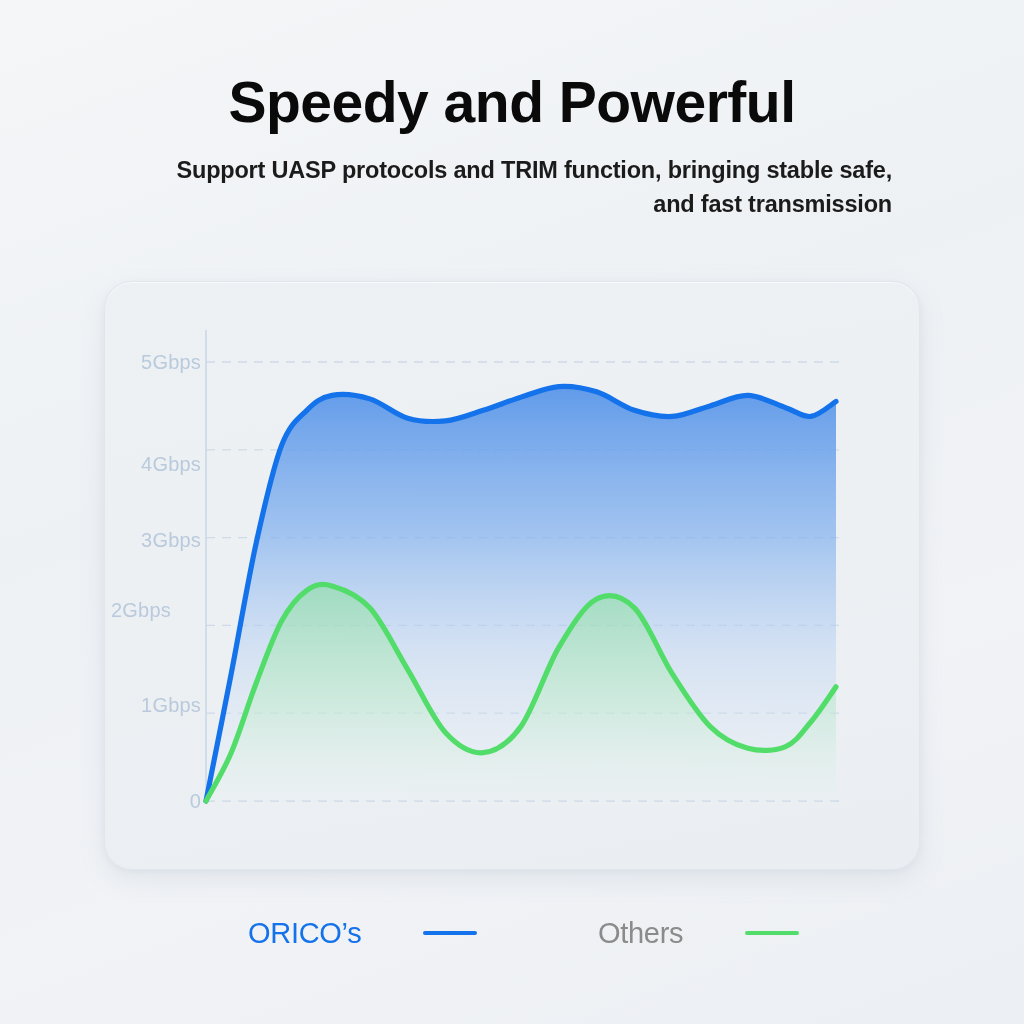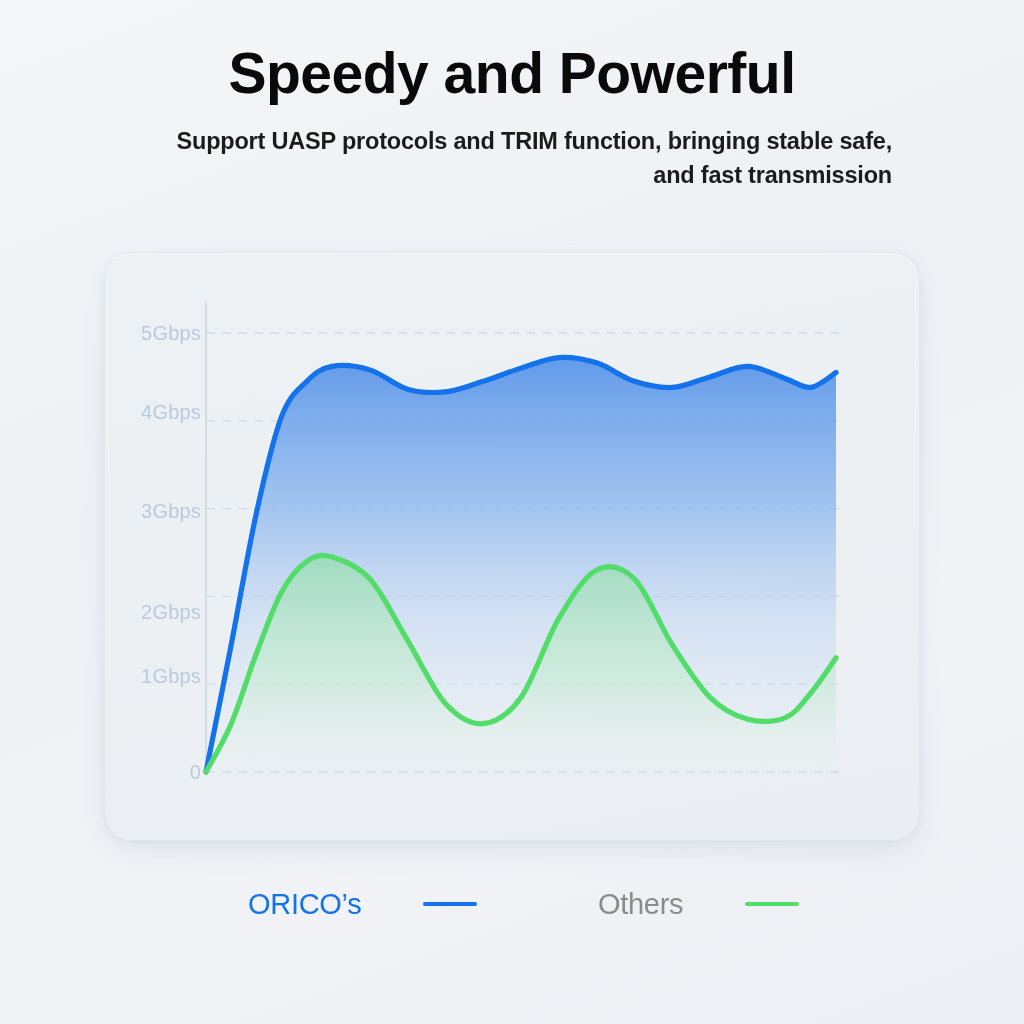--- a/index.html
+++ b/index.html
@@ -11,20 +11,21 @@
     height: 1024px;
     overflow: hidden;
     font-family: "Liberation Sans", "DejaVu Sans", sans-serif;
     background: linear-gradient(160deg, #f4f6f8 0%, #eef1f4 40%, #f1f3f6 70%, #eceff3 100%);
     position: relative;
   }
 
   .page {
     position: absolute;
     inset: 0;
+    margin-top: 29px;
   }
 
   
   .header {
     position: absolute;
     top: 44px;
     left: 0;
     width: 1024px;
     text-align: center;
   }
@@ -179,23 +180,23 @@
         <line id="y-axis" x1="101" y1="48" x2="101" y2="519" stroke="#c9d8e8" stroke-width="1.6"></line>
         <path id="blue-area" fill="url(#blueFill)" d="M 101.00 519.00 C 105.20 497.78, 117.80 434.86, 126.20 391.69 C 134.60 348.52, 143.00 298.04, 151.40 259.99 C 159.80 221.94, 168.20 185.36, 176.60 163.41 C 185.00 141.46, 193.40 136.63, 201.80 128.29 C 210.20 119.95, 216.50 115.27, 227.00 113.36 C 237.50 111.46, 252.20 113.07, 264.80 116.88 C 277.40 120.68, 290.00 132.53, 302.60 136.19 C 315.20 139.85, 327.80 140.14, 340.40 138.83 C 353.00 137.51, 365.60 132.24, 378.20 128.29 C 390.80 124.34, 403.40 119.07, 416.00 115.12 C 428.60 111.17, 441.20 105.46, 453.80 104.58 C 466.40 103.71, 479.00 105.90, 491.60 109.85 C 504.20 113.80, 516.80 124.19, 529.40 128.29 C 542.00 132.39, 554.60 135.17, 567.20 134.44 C 579.80 133.70, 592.40 127.41, 605.00 123.90 C 617.60 120.39, 630.20 113.07, 642.80 113.36 C 655.40 113.66, 670.10 122.14, 680.60 125.66 C 691.10 129.17, 697.40 135.46, 705.80 134.44 C 714.20 133.41, 726.80 122.00, 731.00 119.51 L 731.00 519 L 101.00 519 Z"></path>
         <path id="green-area" fill="url(#greenFill)" d="M 101.00 519.00 C 105.20 510.95, 117.80 490.46, 126.20 470.71 C 134.60 450.95, 143.00 422.42, 151.40 400.47 C 159.80 378.52, 168.20 354.38, 176.60 339.01 C 185.00 323.64, 193.40 314.13, 201.80 308.28 C 210.20 302.43, 216.50 300.96, 227.00 303.89 C 237.50 306.82, 252.20 311.94, 264.80 325.84 C 277.40 339.74, 290.00 366.52, 302.60 387.30 C 315.20 408.08, 327.80 436.61, 340.40 450.52 C 353.00 464.42, 365.60 471.73, 378.20 470.71 C 390.80 469.69, 403.40 461.93, 416.00 444.37 C 428.60 426.81, 441.20 386.57, 453.80 365.35 C 466.40 344.13, 479.00 323.64, 491.60 317.06 C 504.20 310.48, 516.80 313.40, 529.40 325.84 C 542.00 338.28, 554.60 371.94, 567.20 391.69 C 579.80 411.44, 592.40 431.93, 605.00 444.37 C 617.60 456.81, 630.20 462.95, 642.80 466.32 C 655.40 469.69, 670.10 468.95, 680.60 464.56 C 691.10 460.17, 697.40 449.93, 705.80 439.98 C 714.20 430.03, 726.80 410.71, 731.00 404.86 L 731.00 519 L 101.00 519 Z"></path>
         <path id="blue-line" fill="none" stroke="#1472ea" stroke-width="5.2" stroke-linecap="round" stroke-linejoin="round" d="M 101.00 519.00 C 105.20 497.78, 117.80 434.86, 126.20 391.69 C 134.60 348.52, 143.00 298.04, 151.40 259.99 C 159.80 221.94, 168.20 185.36, 176.60 163.41 C 185.00 141.46, 193.40 136.63, 201.80 128.29 C 210.20 119.95, 216.50 115.27, 227.00 113.36 C 237.50 111.46, 252.20 113.07, 264.80 116.88 C 277.40 120.68, 290.00 132.53, 302.60 136.19 C 315.20 139.85, 327.80 140.14, 340.40 138.83 C 353.00 137.51, 365.60 132.24, 378.20 128.29 C 390.80 124.34, 403.40 119.07, 416.00 115.12 C 428.60 111.17, 441.20 105.46, 453.80 104.58 C 466.40 103.71, 479.00 105.90, 491.60 109.85 C 504.20 113.80, 516.80 124.19, 529.40 128.29 C 542.00 132.39, 554.60 135.17, 567.20 134.44 C 579.80 133.70, 592.40 127.41, 605.00 123.90 C 617.60 120.39, 630.20 113.07, 642.80 113.36 C 655.40 113.66, 670.10 122.14, 680.60 125.66 C 691.10 129.17, 697.40 135.46, 705.80 134.44 C 714.20 133.41, 726.80 122.00, 731.00 119.51"></path>
         <path id="green-line" fill="none" stroke="#52dd6a" stroke-width="5.2" stroke-linecap="round" stroke-linejoin="round" d="M 101.00 519.00 C 105.20 510.95, 117.80 490.46, 126.20 470.71 C 134.60 450.95, 143.00 422.42, 151.40 400.47 C 159.80 378.52, 168.20 354.38, 176.60 339.01 C 185.00 323.64, 193.40 314.13, 201.80 308.28 C 210.20 302.43, 216.50 300.96, 227.00 303.89 C 237.50 306.82, 252.20 311.94, 264.80 325.84 C 277.40 339.74, 290.00 366.52, 302.60 387.30 C 315.20 408.08, 327.80 436.61, 340.40 450.52 C 353.00 464.42, 365.60 471.73, 378.20 470.71 C 390.80 469.69, 403.40 461.93, 416.00 444.37 C 428.60 426.81, 441.20 386.57, 453.80 365.35 C 466.40 344.13, 479.00 323.64, 491.60 317.06 C 504.20 310.48, 516.80 313.40, 529.40 325.84 C 542.00 338.28, 554.60 371.94, 567.20 391.69 C 579.80 411.44, 592.40 431.93, 605.00 444.37 C 617.60 456.81, 630.20 462.95, 642.80 466.32 C 655.40 469.69, 670.10 468.95, 680.60 464.56 C 691.10 460.17, 697.40 449.93, 705.80 439.98 C 714.20 430.03, 726.80 410.71, 731.00 404.86"></path>
       </svg>
     </div>
     <div class="y-labels" id="y-labels">
         <div class="y-label" style="top: 519px;">0</div>
         <div class="y-label" style="top: 423px;">1Gbps</div>
-        <div class="y-label" style="top: 359px;">2Gbps</div>
+        <div class="y-label" style="top: 328px; text-align: center;">2Gbps</div>
         <div class="y-label" style="top: 258px;">3Gbps</div>
-        <div class="y-label" style="top: 159px;">4Gbps</div>
+        <div class="y-label" style="top: 182px;">4Gbps</div>
         <div class="y-label" style="top: 80px;">5Gbps</div>
       </div>
   </div>
 
   <div class="legend">
     <div class="legend-entry others">
       <span class="legend-label gray">Others</span>
       <span class="legend-dash green"></span>
     </div>
     <div class="legend-entry orico">

